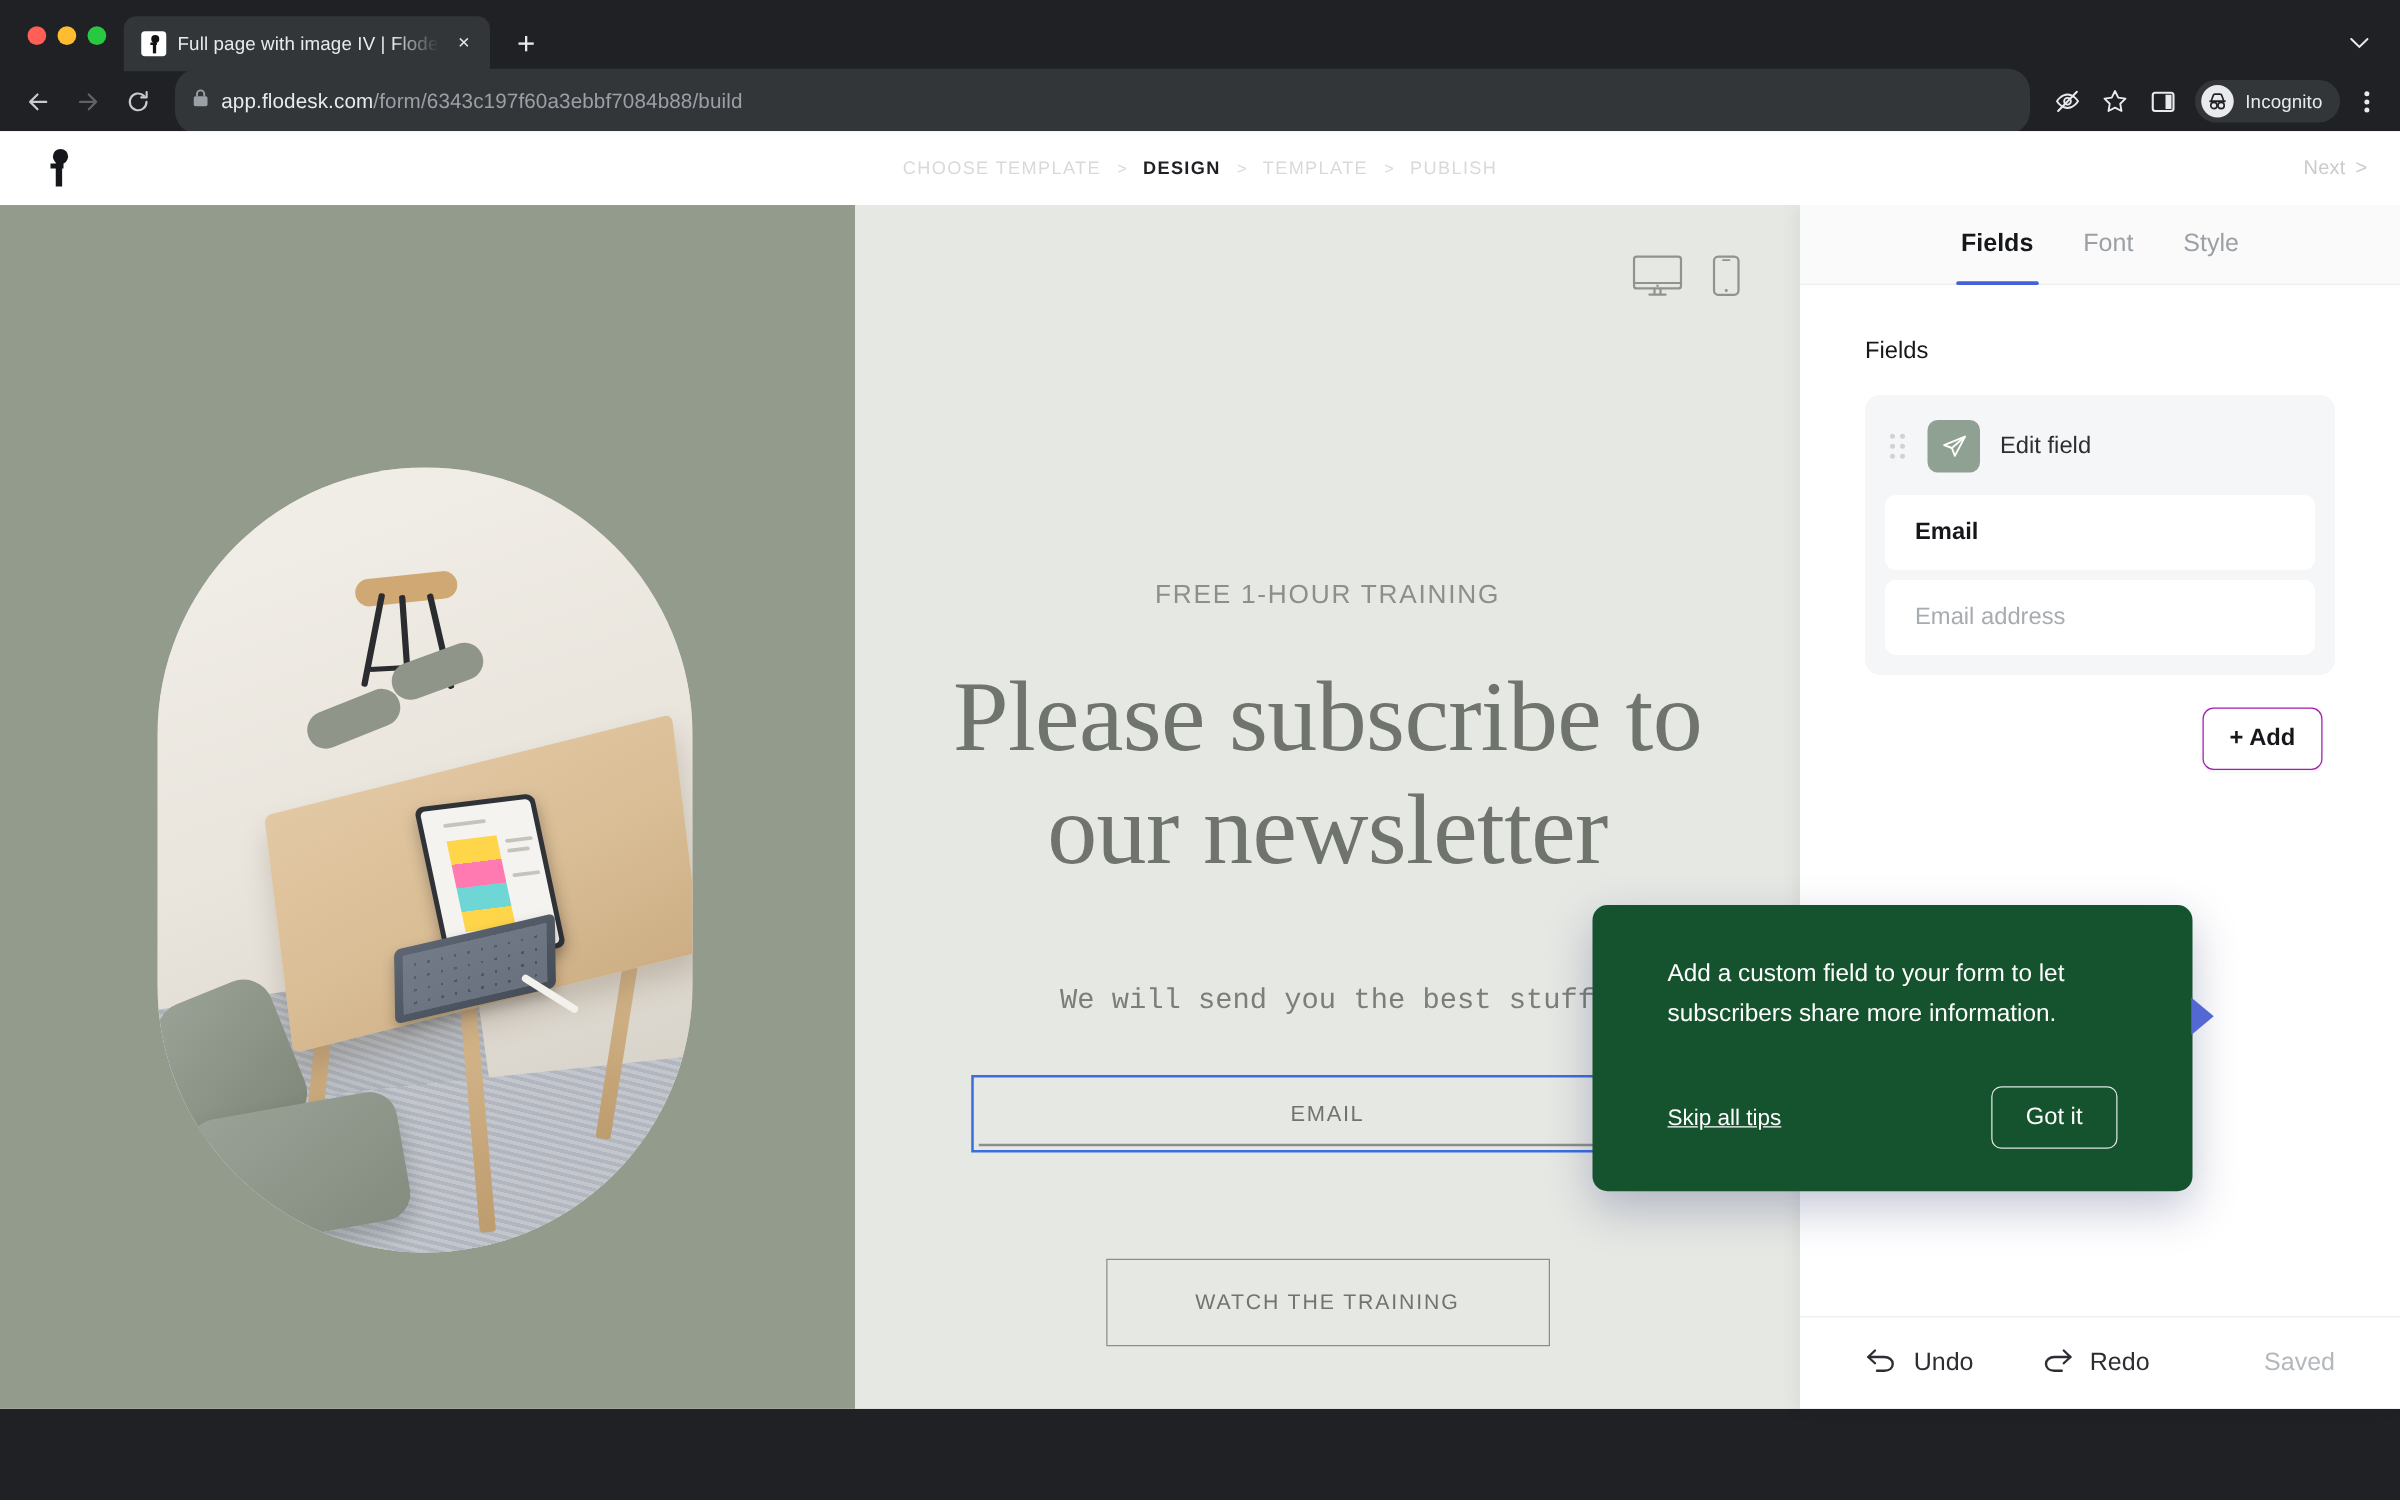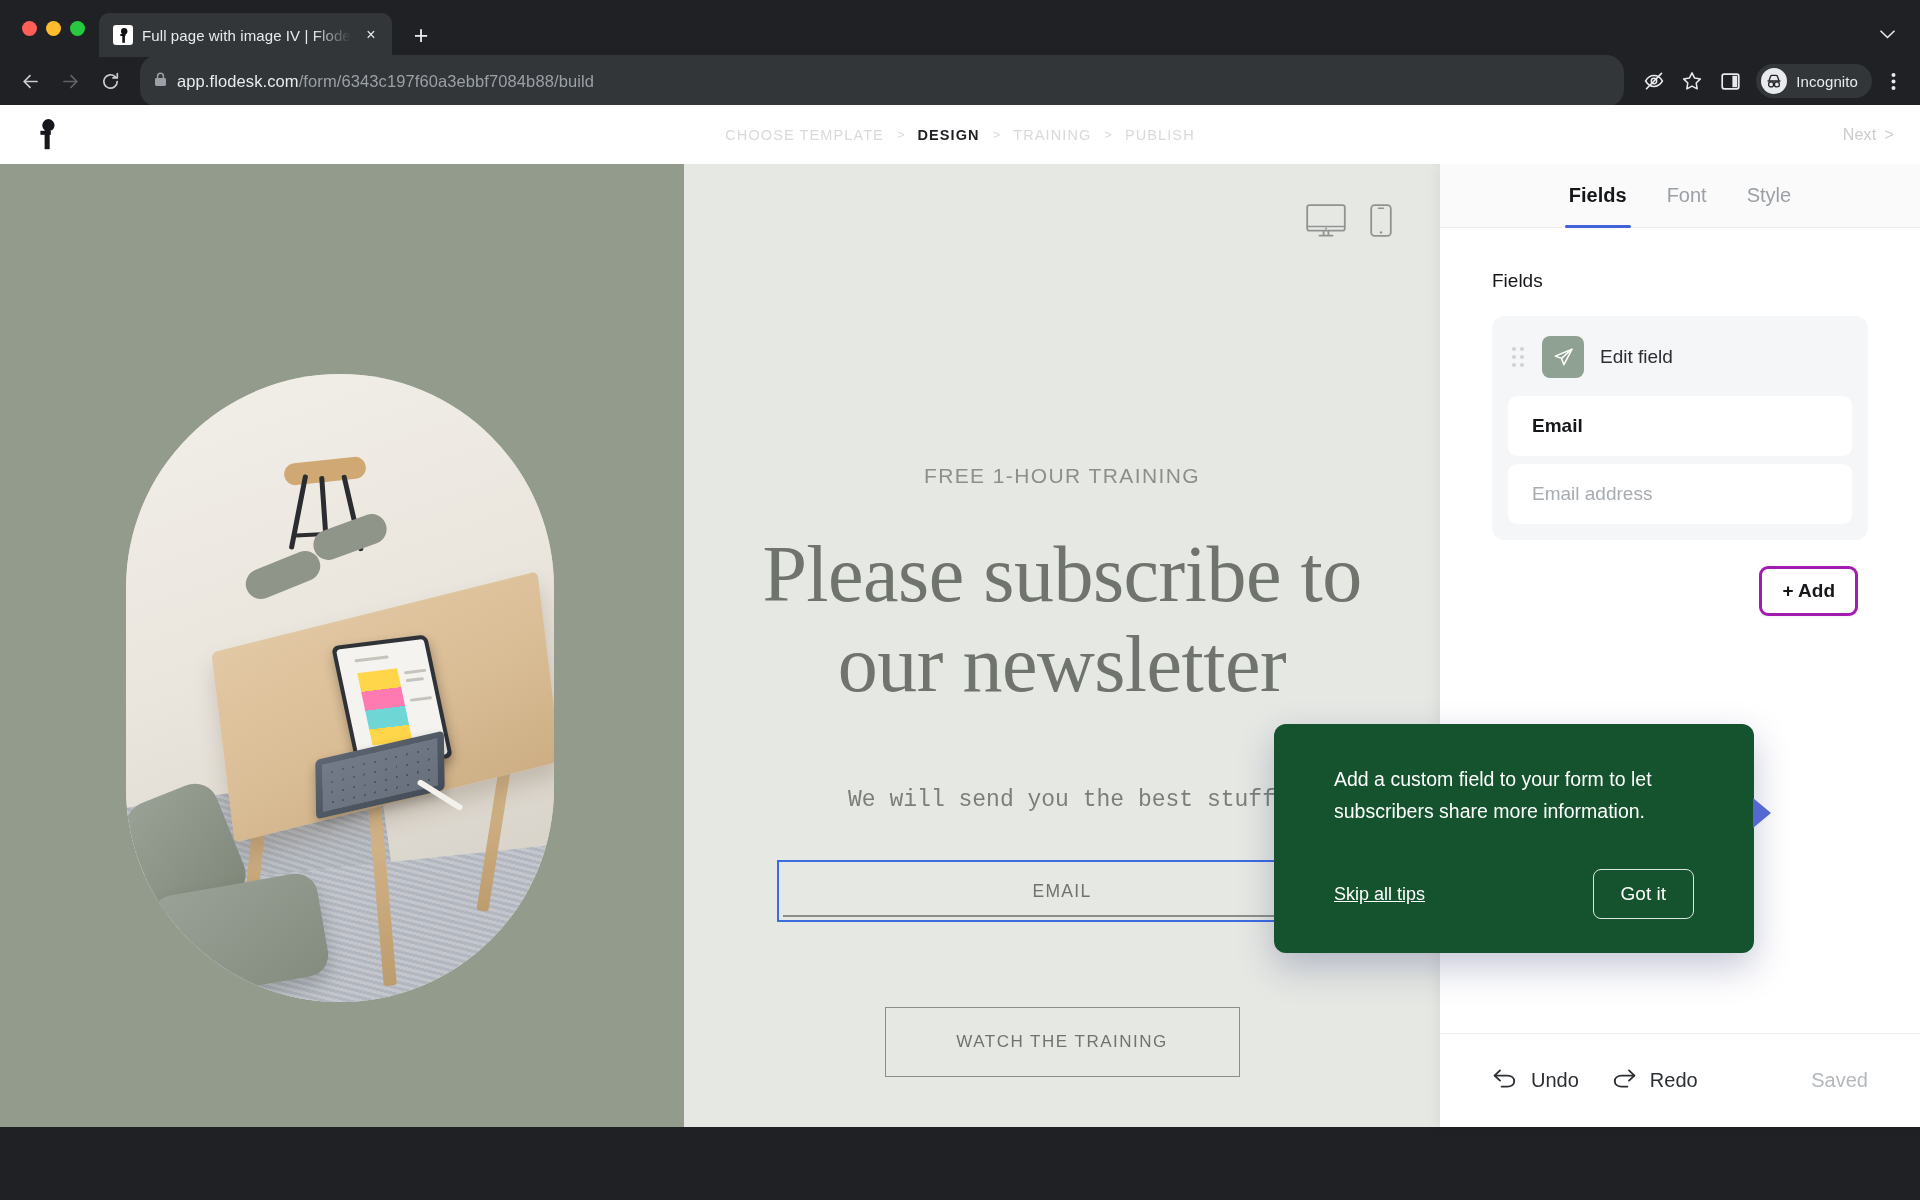--- a/index.html
+++ b/index.html
@@ -291,29 +291,29 @@
   .field-card-label { font-size: 19px; color: #2b2e33; }
   .field-input {
     height: 60px; background: #fff; border-radius: 9px; display: flex;
     align-items: center; padding: 0 24px; font-size: 19px; margin-top: 8px;
   }
   .field-input.value { color: #15171a; font-weight: 700; }
   .field-input.placeholder { color: #a7acb1; }
 
   .add-row { margin-top: 26px; display: flex; justify-content: flex-end; padding-right: 10px; }
   .add-btn {
-    min-width: 96px; height: 50px; border: 3px solid #a21caf; border-radius: 9px;
+    min-width: 96px; height: 50px; border: 1px solid #a21caf; border-radius: 9px;
     background: #fff; display: flex; align-items: center; justify-content: center;
     font-size: 19px; color: #15171a; font-weight: 700; padding: 0 20px;
     box-shadow: 0 1px 3px rgba(0,0,0,.05);
   }
 
   .rp-footer {
-    height: 94px; border-top: 1px solid #ededed; display: flex;
-    align-items: center; padding: 0 52px; gap: 32px; flex: 0 0 auto;
+    height: 74px; border-top: 1px solid #ededed; display: flex;
+    align-items: center; padding: 0 52px; gap: 54px; flex: 0 0 auto;
   }
   .foot-btn { display: flex; align-items: center; gap: 13px; font-size: 20px; color: #2b2e33; }
   .foot-status { margin-left: auto; font-size: 20px; color: #b4b8bc; }
 
   
   .tooltip {
     position: absolute; left: 1274px; top: 619px; width: 480px;
     background: #14532d; border-radius: 12px; padding: 40px 60px 34px 60px;
     color: #fff; z-index: 40; box-shadow: 0 14px 36px rgba(30,40,100,.26);
   }
@@ -446,21 +446,21 @@
         <rect x="9.6" y="11" width="5.1" height="19.2" fill="#15171a"></rect>
         <rect x="5.4" y="11.8" width="10.4" height="4.0" fill="#15171a"></rect>
       </svg>
     </div>
 
     <div class="steps">
       <span class="step">CHOOSE TEMPLATE</span>
       <span class="step-sep">&gt;</span>
       <span class="step active">DESIGN</span>
       <span class="step-sep">&gt;</span>
-      <span class="step">TRAINING</span>
+      <span class="step">TEMPLATE</span>
       <span class="step-sep">&gt;</span>
       <span class="step">PUBLISH</span>
     </div>
 
     <div class="next-btn">
       <span>Next</span>
       <span>&gt;</span>
     </div>
   </div>
 

